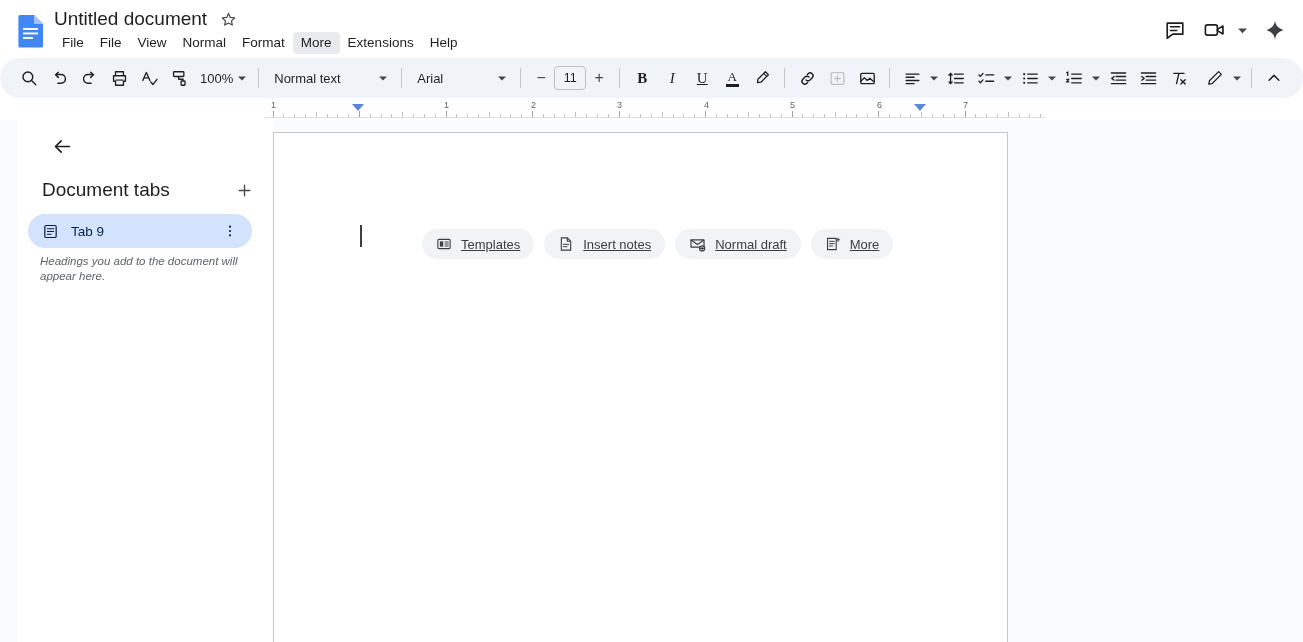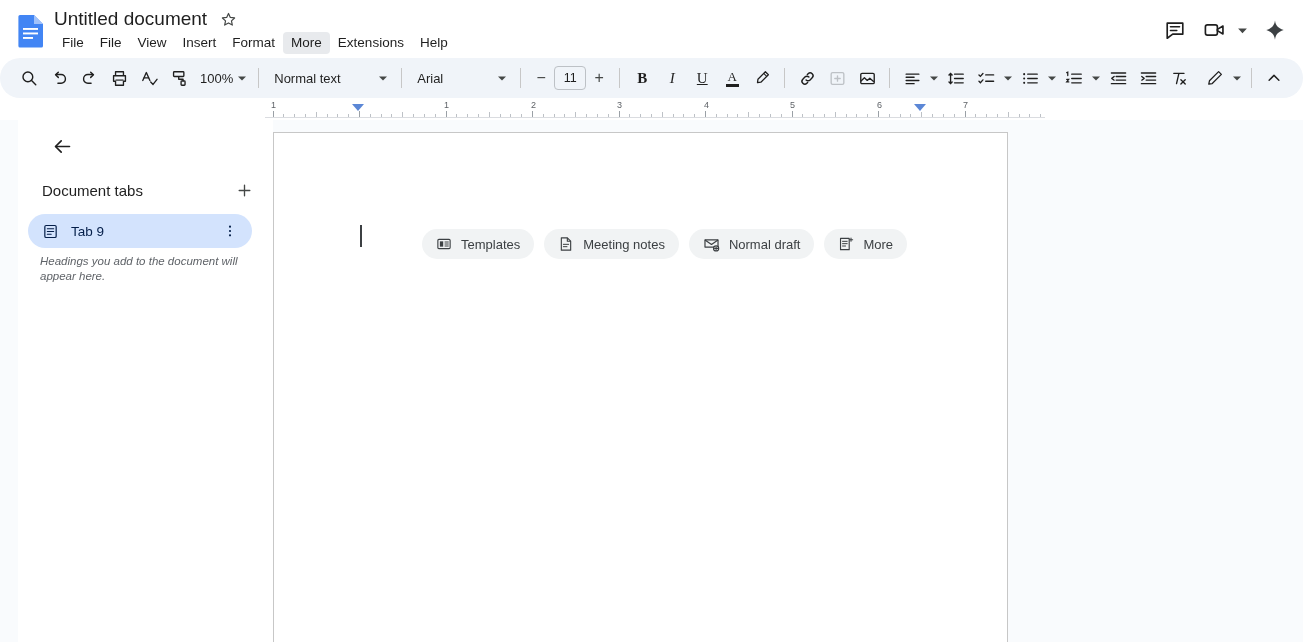--- a/index.html
+++ b/index.html
@@ -96,21 +96,21 @@
     position: absolute; width: 0; height: 0;
     border-left: 6px solid transparent; border-right: 6px solid transparent;
     border-top: 7px solid #5b87d6; cursor: pointer;
   }
 
   
   .content { position: absolute; left: 0; top: 120px; width: 1303px; height: 522px; background: #f9fbfd; }
   .sidebar { position: absolute; left: 18px; top: 0; width: 255px; height: 522px; background: #ffffff; }
   .back-btn { position: absolute; left: 26px; top: 8px; width: 36px; height: 36px; border-radius: 50%; display: flex; align-items: center; justify-content: center; cursor: pointer; }
   .tabs-head { position: absolute; left: 24px; top: 56px; width: 216px; height: 28px; display: flex; align-items: center; justify-content: space-between; }
-  .tabs-title { font-size: 15px; color: #1f1f1f; }
+  .tabs-title { font-size: 19px; color: #1f1f1f; }
   .add-tab { width: 28px; height: 28px; border-radius: 50%; display: flex; align-items: center; justify-content: center; cursor: pointer; font-size: 19px; color: #444746; }
   .tab-item {
     position: absolute; left: 10px; top: 94px; width: 224px; height: 34px;
     background: #d3e3fd; border-radius: 17px;
     display: flex; align-items: center; padding: 0 10px 0 14px; cursor: pointer;
   }
   .tab-label { font-size: 13.5px; color: #041e49; margin-left: 12px; flex: 1; }
   .tab-more { width: 24px; height: 24px; display: flex; align-items: center; justify-content: center; cursor: pointer; }
   .hint {
     position: absolute; left: 22px; top: 134px; width: 210px;
@@ -122,21 +122,21 @@
     position: absolute; left: 273px; top: 12px; width: 735px; height: 530px;
     background: #ffffff; border: 1px solid #c7c7c7; border-bottom: none;
   }
   .caret-line { position: absolute; left: 86px; top: 92px; width: 1.5px; height: 22px; background: #3c4043; }
   .chips { position: absolute; left: 148px; top: 96px; display: flex; align-items: center; gap: 10px; }
   .chip {
     display: flex; align-items: center; gap: 9px;
     height: 30px; padding: 0 14px; border-radius: 15px;
     background: #f1f3f4; cursor: pointer; white-space: nowrap;
   }
-  .chip-label { font-size: 13px; color: #3c4043; }
+  .chip-label { font-size: 13px; color: #3c4043; text-decoration: underline; }
   svg { display: block; }
 </style>
 </head>
 <body>
 
 <div class="app">
 
   <div class="header">
 
     <div class="docs-logo">
@@ -155,21 +155,21 @@
         <svg width="17" height="17" viewBox="0 0 24 24" fill="none" stroke="#444746" stroke-width="1.7" stroke-linejoin="round">
           <path d="M12 3.5l2.6 5.6 6 .7-4.4 4.1 1.2 6-5.4-3-5.4 3 1.2-6L3.4 9.8l6-.7z"></path>
         </svg>
       </div>
     </div>
 
     <div class="menubar">
       <div class="menu-item">File</div>
       <div class="menu-item">File</div>
       <div class="menu-item">View</div>
-      <div class="menu-item">Insert</div>
+      <div class="menu-item">Normal</div>
       <div class="menu-item">Format</div>
       <div class="menu-item active">More</div>
       <div class="menu-item">Extensions</div>
       <div class="menu-item">Help</div>
     </div>
 
     <div class="header-right">
 
       <div class="hdr-icon-btn">
         <svg width="22" height="22" viewBox="0 0 24 24" fill="none" stroke="#1f1f1f" stroke-width="1.8" stroke-linejoin="round">
@@ -641,21 +641,21 @@
         </div>
 
         <div class="chip">
           <span>
             <svg width="16" height="16" viewBox="0 0 24 24" fill="none" stroke="#3c4043" stroke-width="1.7" stroke-linejoin="round">
               <path d="M5 2.8h9l5 5v13.4H5z"></path>
                 <path d="M14 2.8v5h5"></path>
               <path d="M8 12.5h8M8 16h5.5" stroke-width="1.5" stroke-linecap="round"></path>
             </svg>
           </span>
-          <span class="chip-label">Meeting notes</span>
+          <span class="chip-label">Insert notes</span>
         </div>
 
         <div class="chip">
           <span>
             <svg width="17" height="17" viewBox="0 0 24 24" fill="none" stroke="#3c4043" stroke-width="1.7" stroke-linejoin="round">
               <path d="M2.8 5.5h18.4v10.2H2.8z"></path>
                 <path d="M2.8 5.5L12 12l9.2-6.5"></path>
               <circle cx="18.5" cy="17.5" r="3.6" fill="#fff"></circle>
               <path d="M18.5 15.4v4.2M16.4 17.5h4.2" stroke-width="1.5" stroke-linecap="round"></path>
             </svg>

